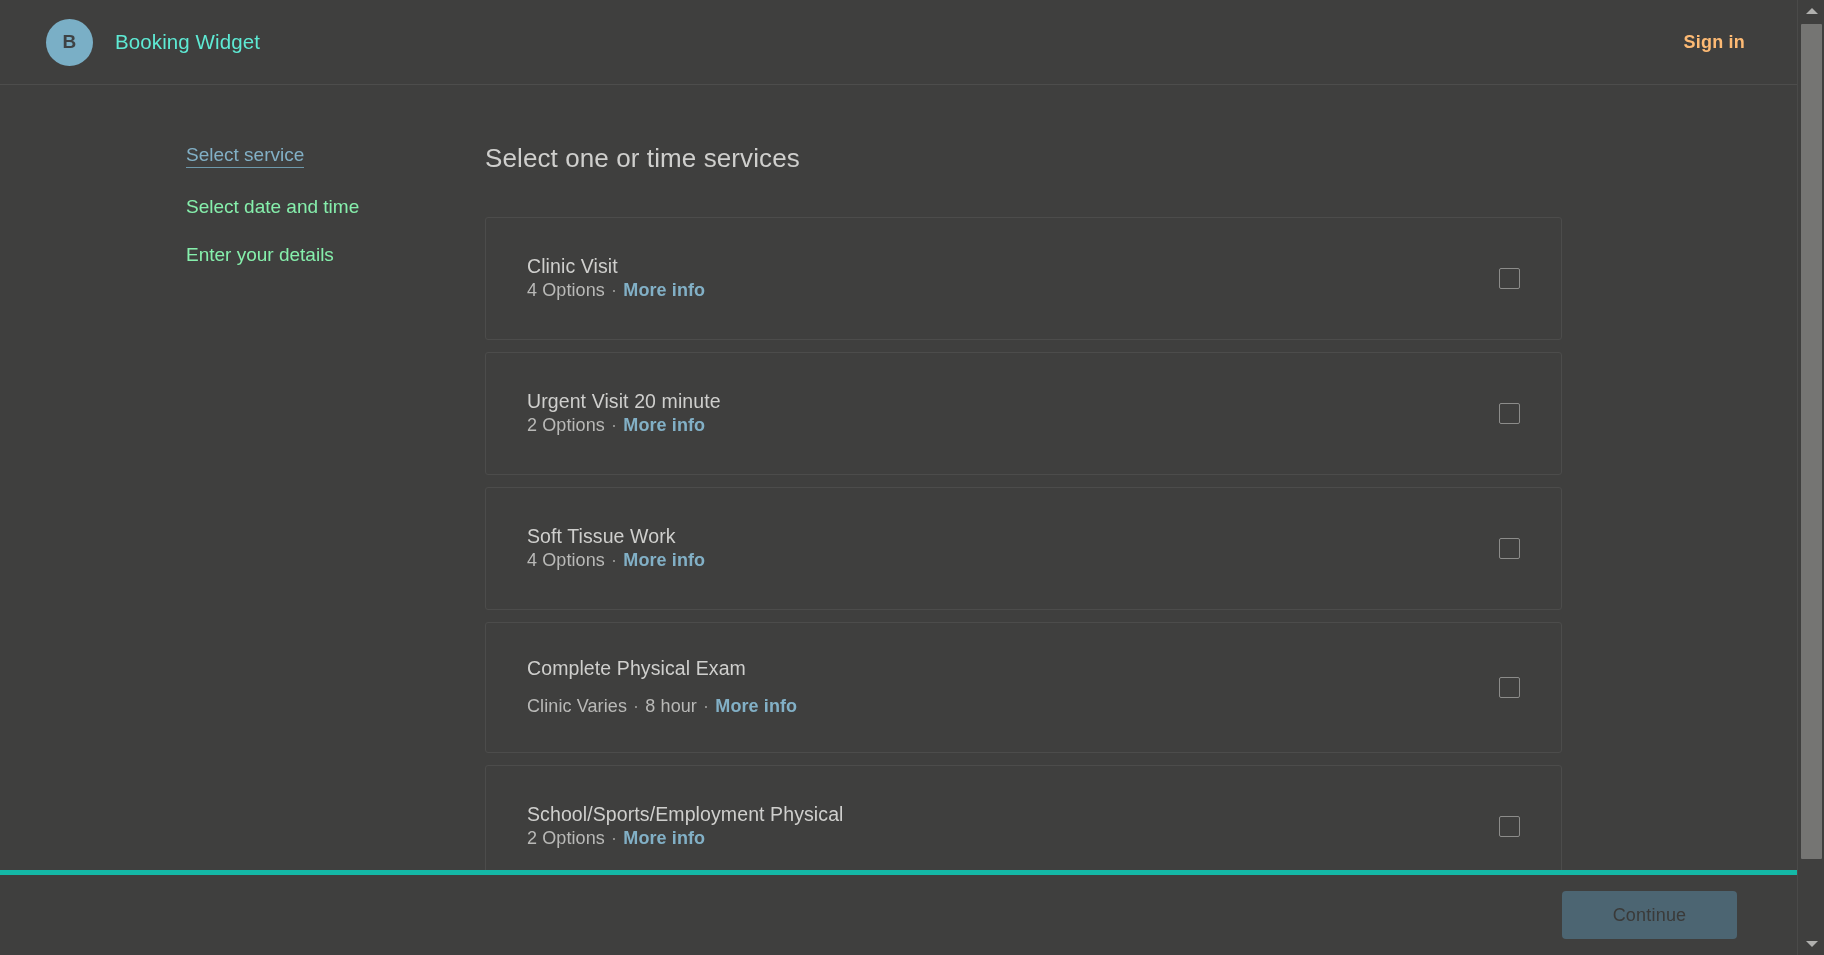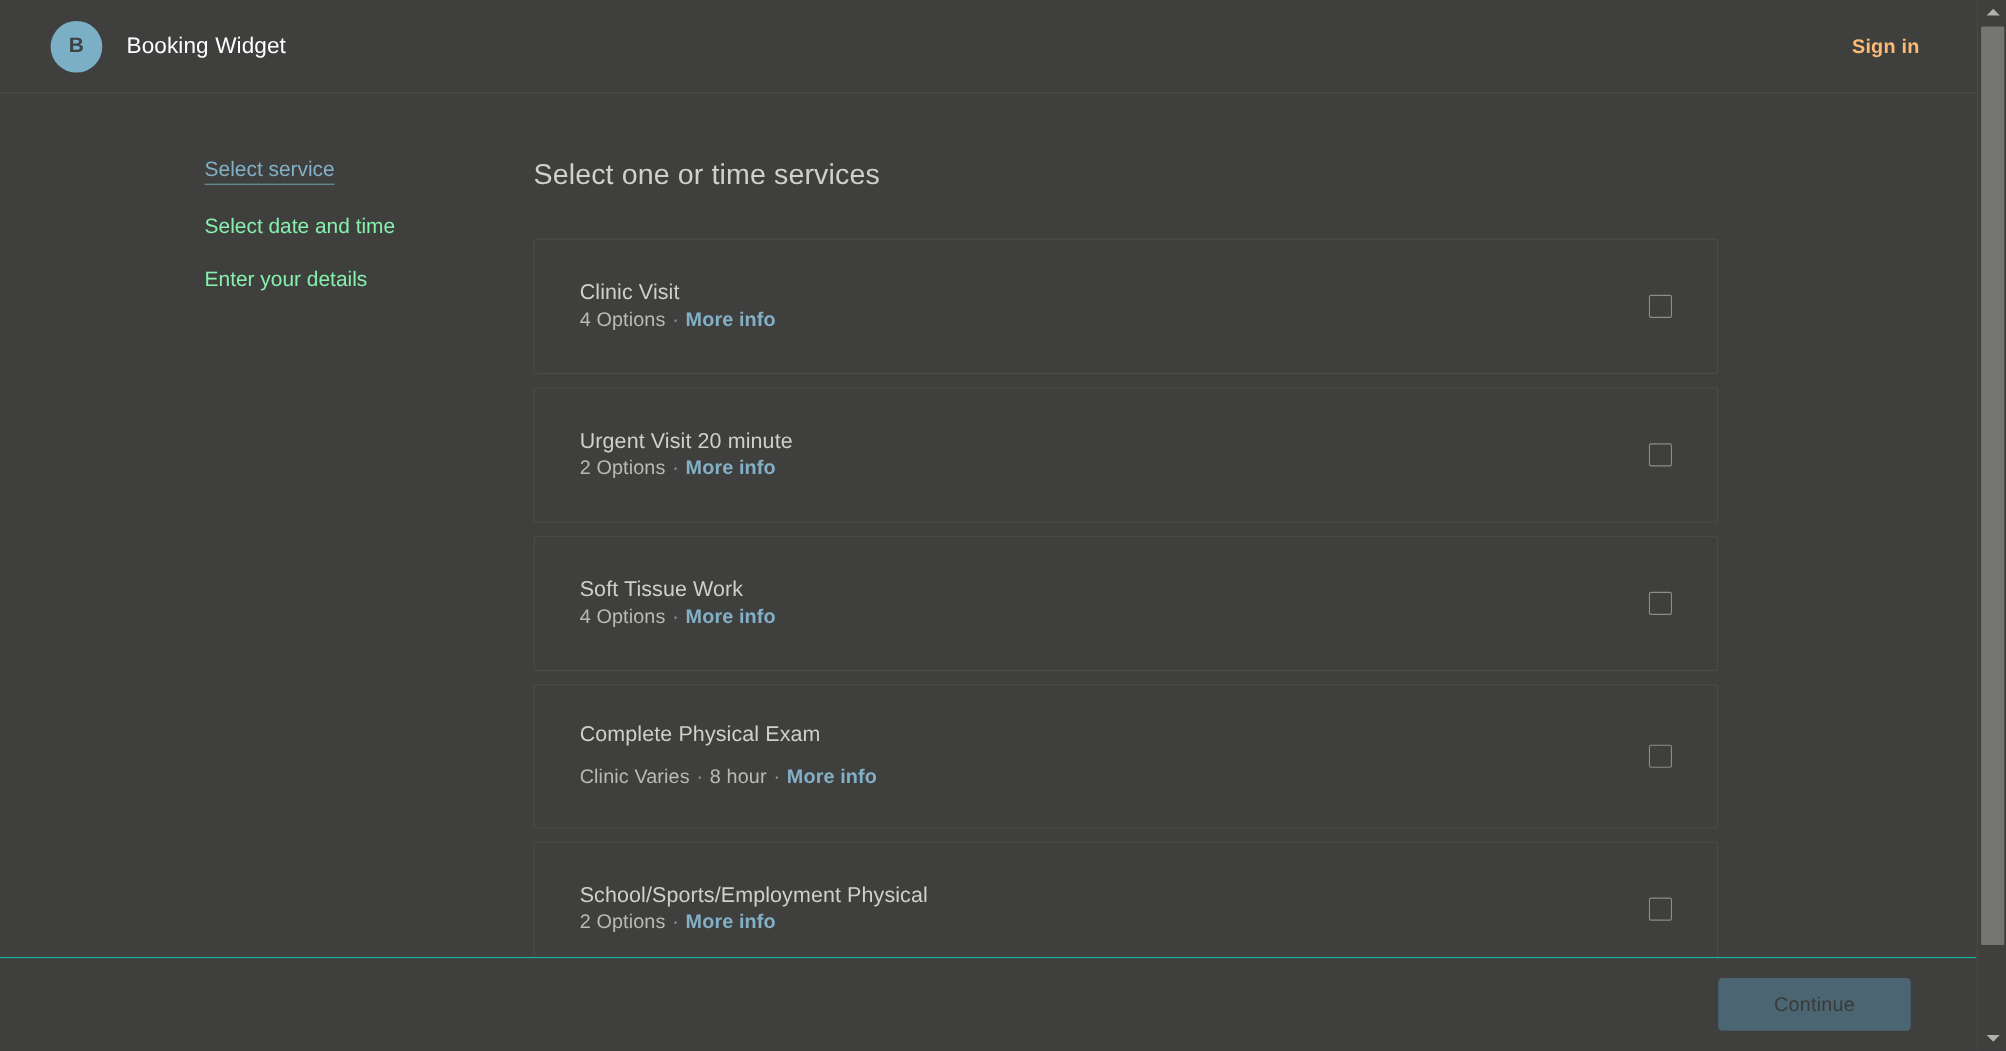--- a/index.html
+++ b/index.html
@@ -52,21 +52,21 @@
     display: flex;
     align-items: center;
     justify-content: center;
     font-size: 19px;
     font-weight: 700;
     letter-spacing: .3px;
   }
 
   .brand-title {
     font-size: 20.5px;
-    color: #ffffff;
+    color: #5eead4;
     letter-spacing: .1px;
   }
 
   .header-spacer { flex: 1; }
 
   .signin-link {
     font-size: 18px;
     color: #fdba74;
     font-weight: 700;
     cursor: pointer;
@@ -171,21 +171,21 @@
     cursor: pointer;
   }
 
   
   .footer {
     position: absolute;
     left: 0;
     bottom: 0;
     width: 1797px;
     height: 85px;
-    border-top: 1px solid #14b8a6;
+    border-top: 5px solid #14b8a6;
     background: #3f3f3e;
     display: flex;
     align-items: center;
     justify-content: flex-end;
     padding-right: 60px;
   }
 
   .continue-btn {
     width: 175px;
     height: 48px;

